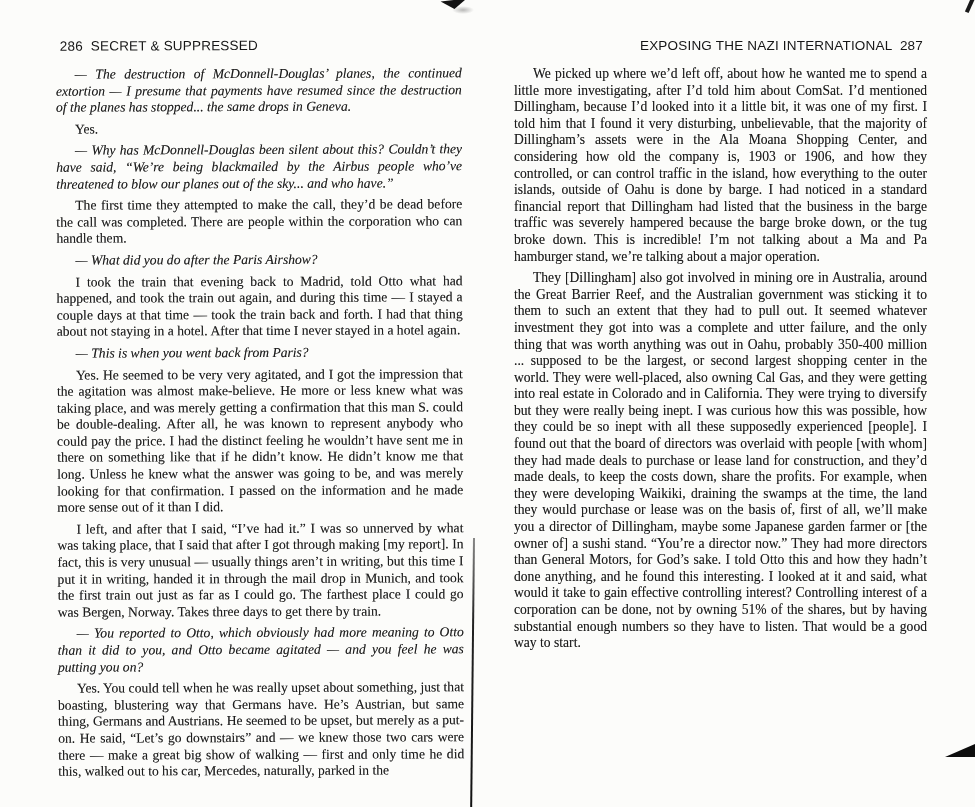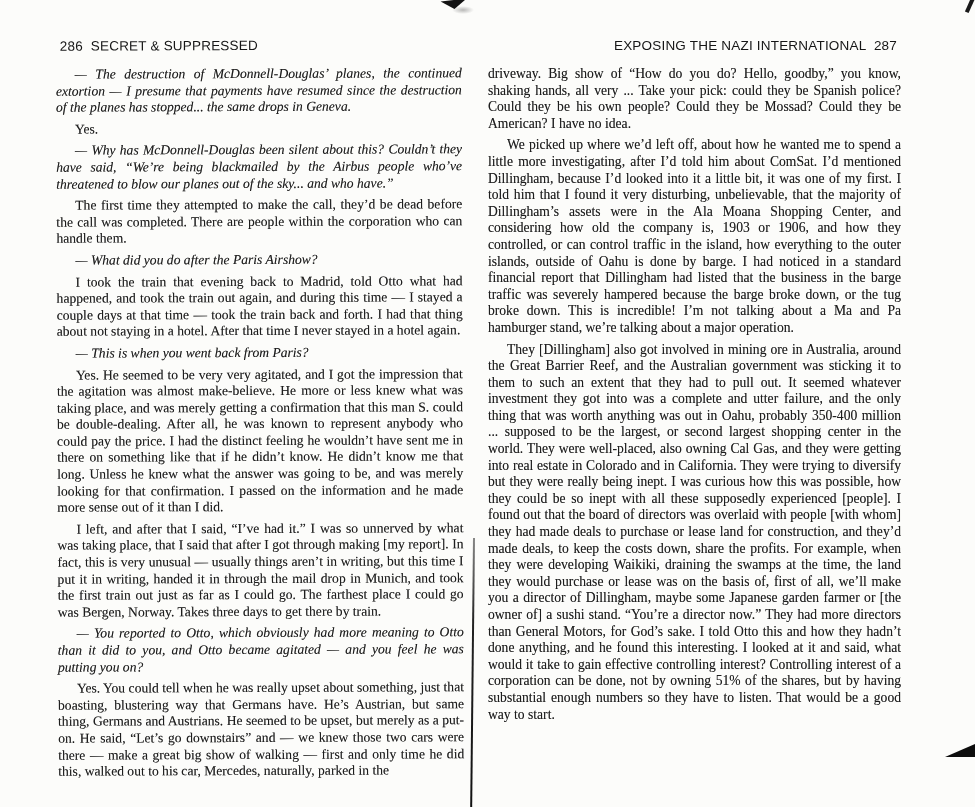--- a/index.html
+++ b/index.html
@@ -12,21 +12,21 @@
     background:var(--paper);
     font-family:"Liberation Serif", serif;
   }
   .spread{
     position:relative;width:975px;height:757px;background:var(--paper);
   }
   .page{
     position:absolute;top:38px;
   }
   .page-left{left:57px;width:406px;transform:rotate(-0.2deg);}
-  .page-right{left:488px;width:413px;}
+  .page-right{left:514px;width:413px;}
   .running-header{
     font-family:"Liberation Sans", sans-serif;
     font-size:13.5px;color:#161616;letter-spacing:.2px;
     margin-bottom:13px;white-space:nowrap;
   }
   .running-header.right{text-align:right;}
   .running-header .pnum{margin:0 4px;}
   .body-text{
     color:var(--ink);
     font-size:13.6px;line-height:16.6px;
@@ -90,21 +90,20 @@
         <p class="para">Yes. You could tell when he was really upset about something, just that boasting, blustering way that Germans have. He’s Austrian, but same thing, Germans and Austrians. He seemed to be upset, but merely as a put-on. He said, “Let’s go downstairs” and — we knew those two cars were there — make a great big show of walking — first and only time he did this, walked out to his car, Mercedes, naturally, parked in the</p>
       </div>
   </div>
 
   <div class="page page-right">
     <div class="running-header right">
       <span>EXPOSING THE NAZI INTERNATIONAL</span>
       <span class="pnum">287</span>
     </div>
     <div class="body-text">
-        <p class="para no-indent">driveway. Big show of “How do you do? Hello, goodby,” you know, shaking hands, all very ... Take your pick: could they be Spanish police? Could they be his own people? Could they be Mossad? Could they be American? I have no idea.</p>
         <p class="para">We picked up where we’d left off, about how he wanted me to spend a little more investigating, after I’d told him about ComSat. I’d mentioned Dillingham, because I’d looked into it a little bit, it was one of my first. I told him that I found it very disturbing, unbelievable, that the majority of Dillingham’s assets were in the Ala Moana Shopping Center, and considering how old the company is, 1903 or 1906, and how they controlled, or can control traffic in the island, how everything to the outer islands, outside of Oahu is done by barge. I had noticed in a standard financial report that Dillingham had listed that the business in the barge traffic was severely hampered because the barge broke down, or the tug broke down. This is incredible! I’m not talking about a Ma and Pa hamburger stand, we’re talking about a major operation.</p>
         <p class="para">They [Dillingham] also got involved in mining ore in Australia, around the Great Barrier Reef, and the Australian government was sticking it to them to such an extent that they had to pull out. It seemed whatever investment they got into was a complete and utter failure, and the only thing that was worth anything was out in Oahu, probably 350-400 million ... supposed to be the largest, or second largest shopping center in the world. They were well-placed, also owning Cal Gas, and they were getting into real estate in Colorado and in California. They were trying to diversify but they were really being inept. I was curious how this was possible, how they could be so inept with all these supposedly experienced [people]. I found out that the board of directors was overlaid with people [with whom] they had made deals to purchase or lease land for construction, and they’d made deals, to keep the costs down, share the profits. For example, when they were developing Waikiki, draining the swamps at the time, the land they would purchase or lease was on the basis of, first of all, we’ll make you a director of Dillingham, maybe some Japanese garden farmer or [the owner of] a sushi stand. “You’re a director now.” They had more directors than General Motors, for God’s sake. I told Otto this and how they hadn’t done anything, and he found this interesting. I looked at it and said, what would it take to gain effective controlling interest? Controlling interest of a corporation can be done, not by owning 51% of the shares, but by having substantial enough numbers so they have to listen. That would be a good way to start.</p>
       </div>
   </div>
 
   <div class="gutter-line"></div>
   <div class="mark-top-center"></div>
   <div class="mark-top-center-smudge"></div>
   <div class="mark-top-right"></div>
   <div class="mark-bottom-right"></div>

